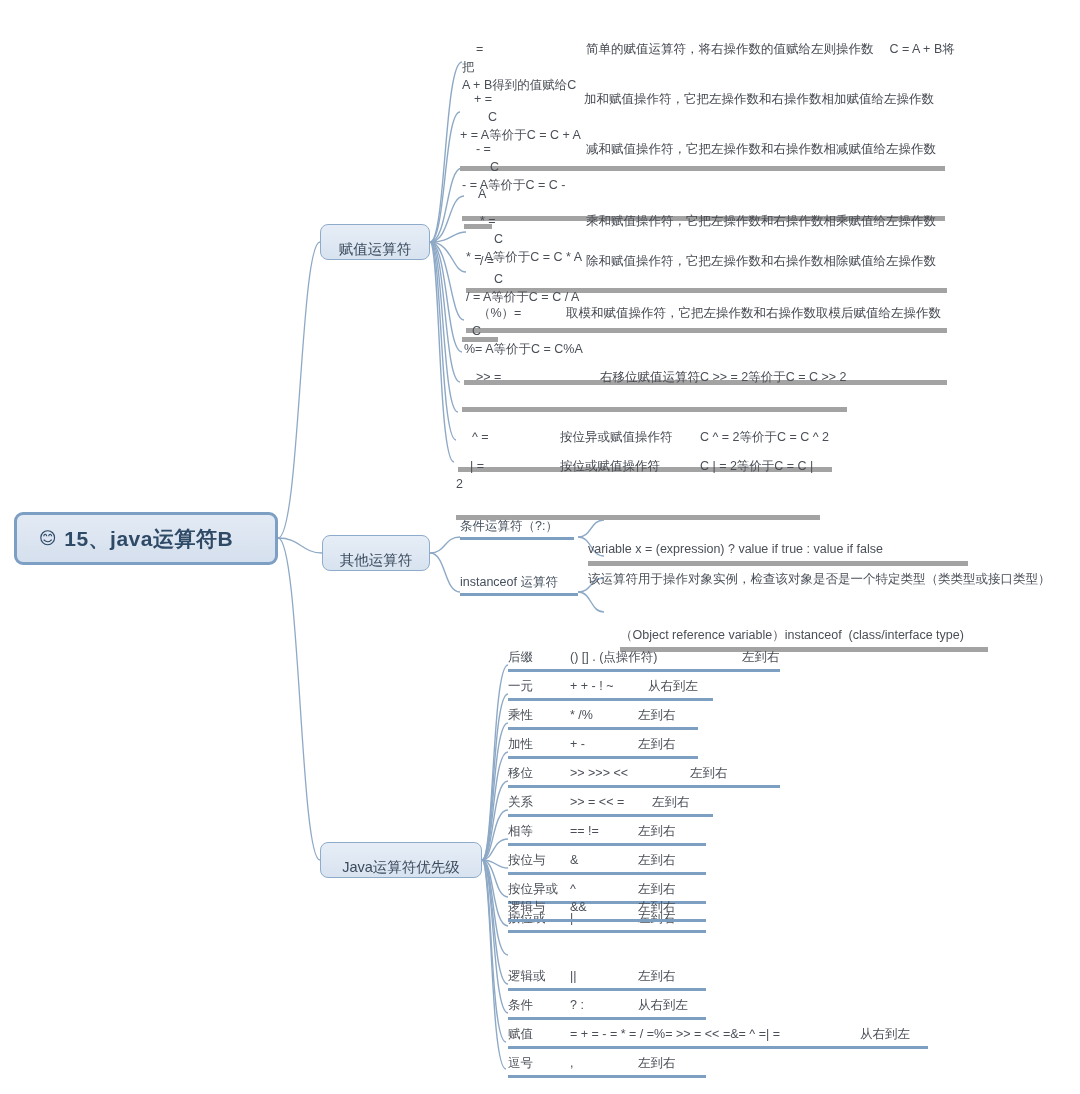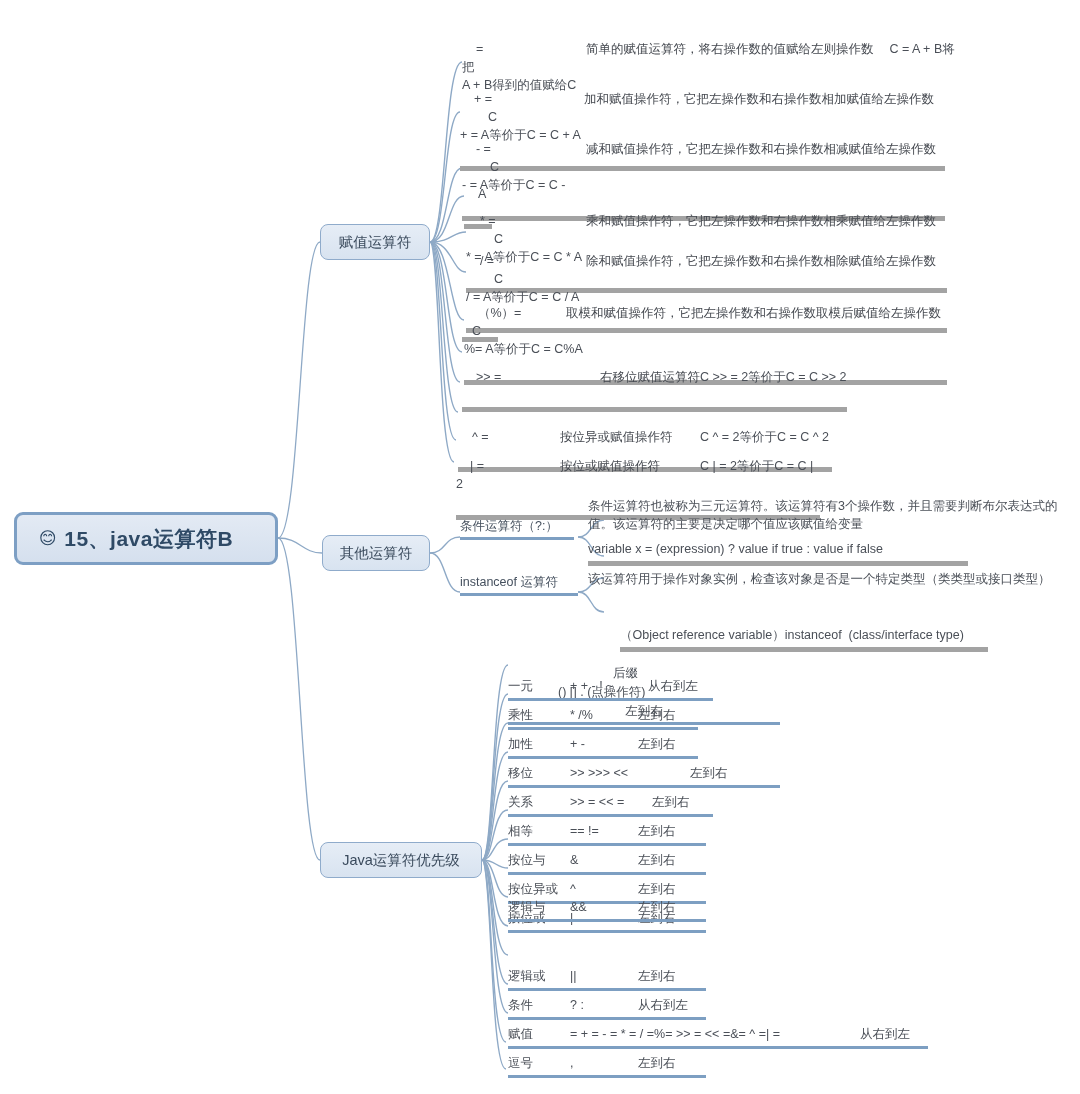--- a/index.html
+++ b/index.html
@@ -24,21 +24,21 @@
     font-size:21px;font-weight:bold;color:#2f4a66;
     letter-spacing:.5px;
   }
   .root-emoji{font-size:17px;line-height:1;}
 
   
   .branch-node{
     position:absolute;box-sizing:border-box;
     background:linear-gradient(180deg,#e6edf6 0%,#d8e3f0 100%);
     border:1.6px solid #8fabcb;border-radius:8px;
-    display:flex;align-items:center;justify-content:center;
+    display:flex;align-items:flex-end;justify-content:center;
     font-size:14.5px;color:#3a4a5c;
     padding:0 10px;white-space:nowrap;
   }
 
   
   .leaf{
     position:absolute;box-sizing:border-box;
     border-bottom:5px solid #a3a3a3;
     font-size:12.5px;line-height:1.45;
     color:#4a4f57;
@@ -189,33 +189,31 @@
   <div class="leaf" style="left:458px;top:408px;width:374px;">
     <span class="op" style="min-width:88px;display:inline-block;">^ =</span><span class="leaf-desc" style="display:inline-block;min-width:140px;">按位异或赋值操作符</span><span>C ^ = 2等价于C = C ^ 2</span>
   </div>
 
   <div class="leaf" style="left:456px;top:437px;width:364px;">
     <span class="op" style="min-width:90px;display:inline-block;">| =</span><span class="leaf-desc" style="display:inline-block;min-width:140px;">按位或赋值操作符</span><span>C | = 2等价于C = C | 2</span>
   </div>
 
   <div class="sublabel" style="left:460px;top:518px;width:114px;">条件运算符（?:）</div>
 
-  <div class="leaf noborder" style="left:588px;top:495px;width:470px;">条件运算符也被称为三元运算符。该运算符有3个操作数，并且需要判断布尔表达式的
-值。该运算符的主要是决定哪个值应该赋值给变量</div>
 
   <div class="leaf" style="left:588px;top:538px;width:380px;">variable x = (expression) ? value if true : value if false</div>
 
   <div class="sublabel" style="left:460px;top:574px;width:118px;">instanceof 运算符</div>
 
   <div class="leaf noborder" style="left:588px;top:568px;width:470px;">该运算符用于操作对象实例，检查该对象是否是一个特定类型（类类型或接口类型）</div>
 
   <div class="leaf" style="left:588px;top:624px;width:368px;margin-left:32px;">（Object reference variable）instanceof  (class/interface type)</div>
 
   <div id="precedence-rows">
-      <div class="prow" style="left: 508px; top: 664px; width: 272px; flex-direction: column;">
+      <div class="prow" style="left: 508px; top: 648px; width: 272px;">
         <span class="c1">后缀</span>
         <span class="c2" style="width: 172px;">() [] . (点操作符)</span>
         <span class="c3">左到右</span>
       </div>
       <div class="prow" style="left: 508px; top: 677px; width: 205px;">
         <span class="c1">一元</span>
         <span class="c2" style="width: 78px;">+ + - ! ~</span>
         <span class="c3">从右到左</span>
       </div>
       <div class="prow" style="left: 508px; top: 706px; width: 190px;">

